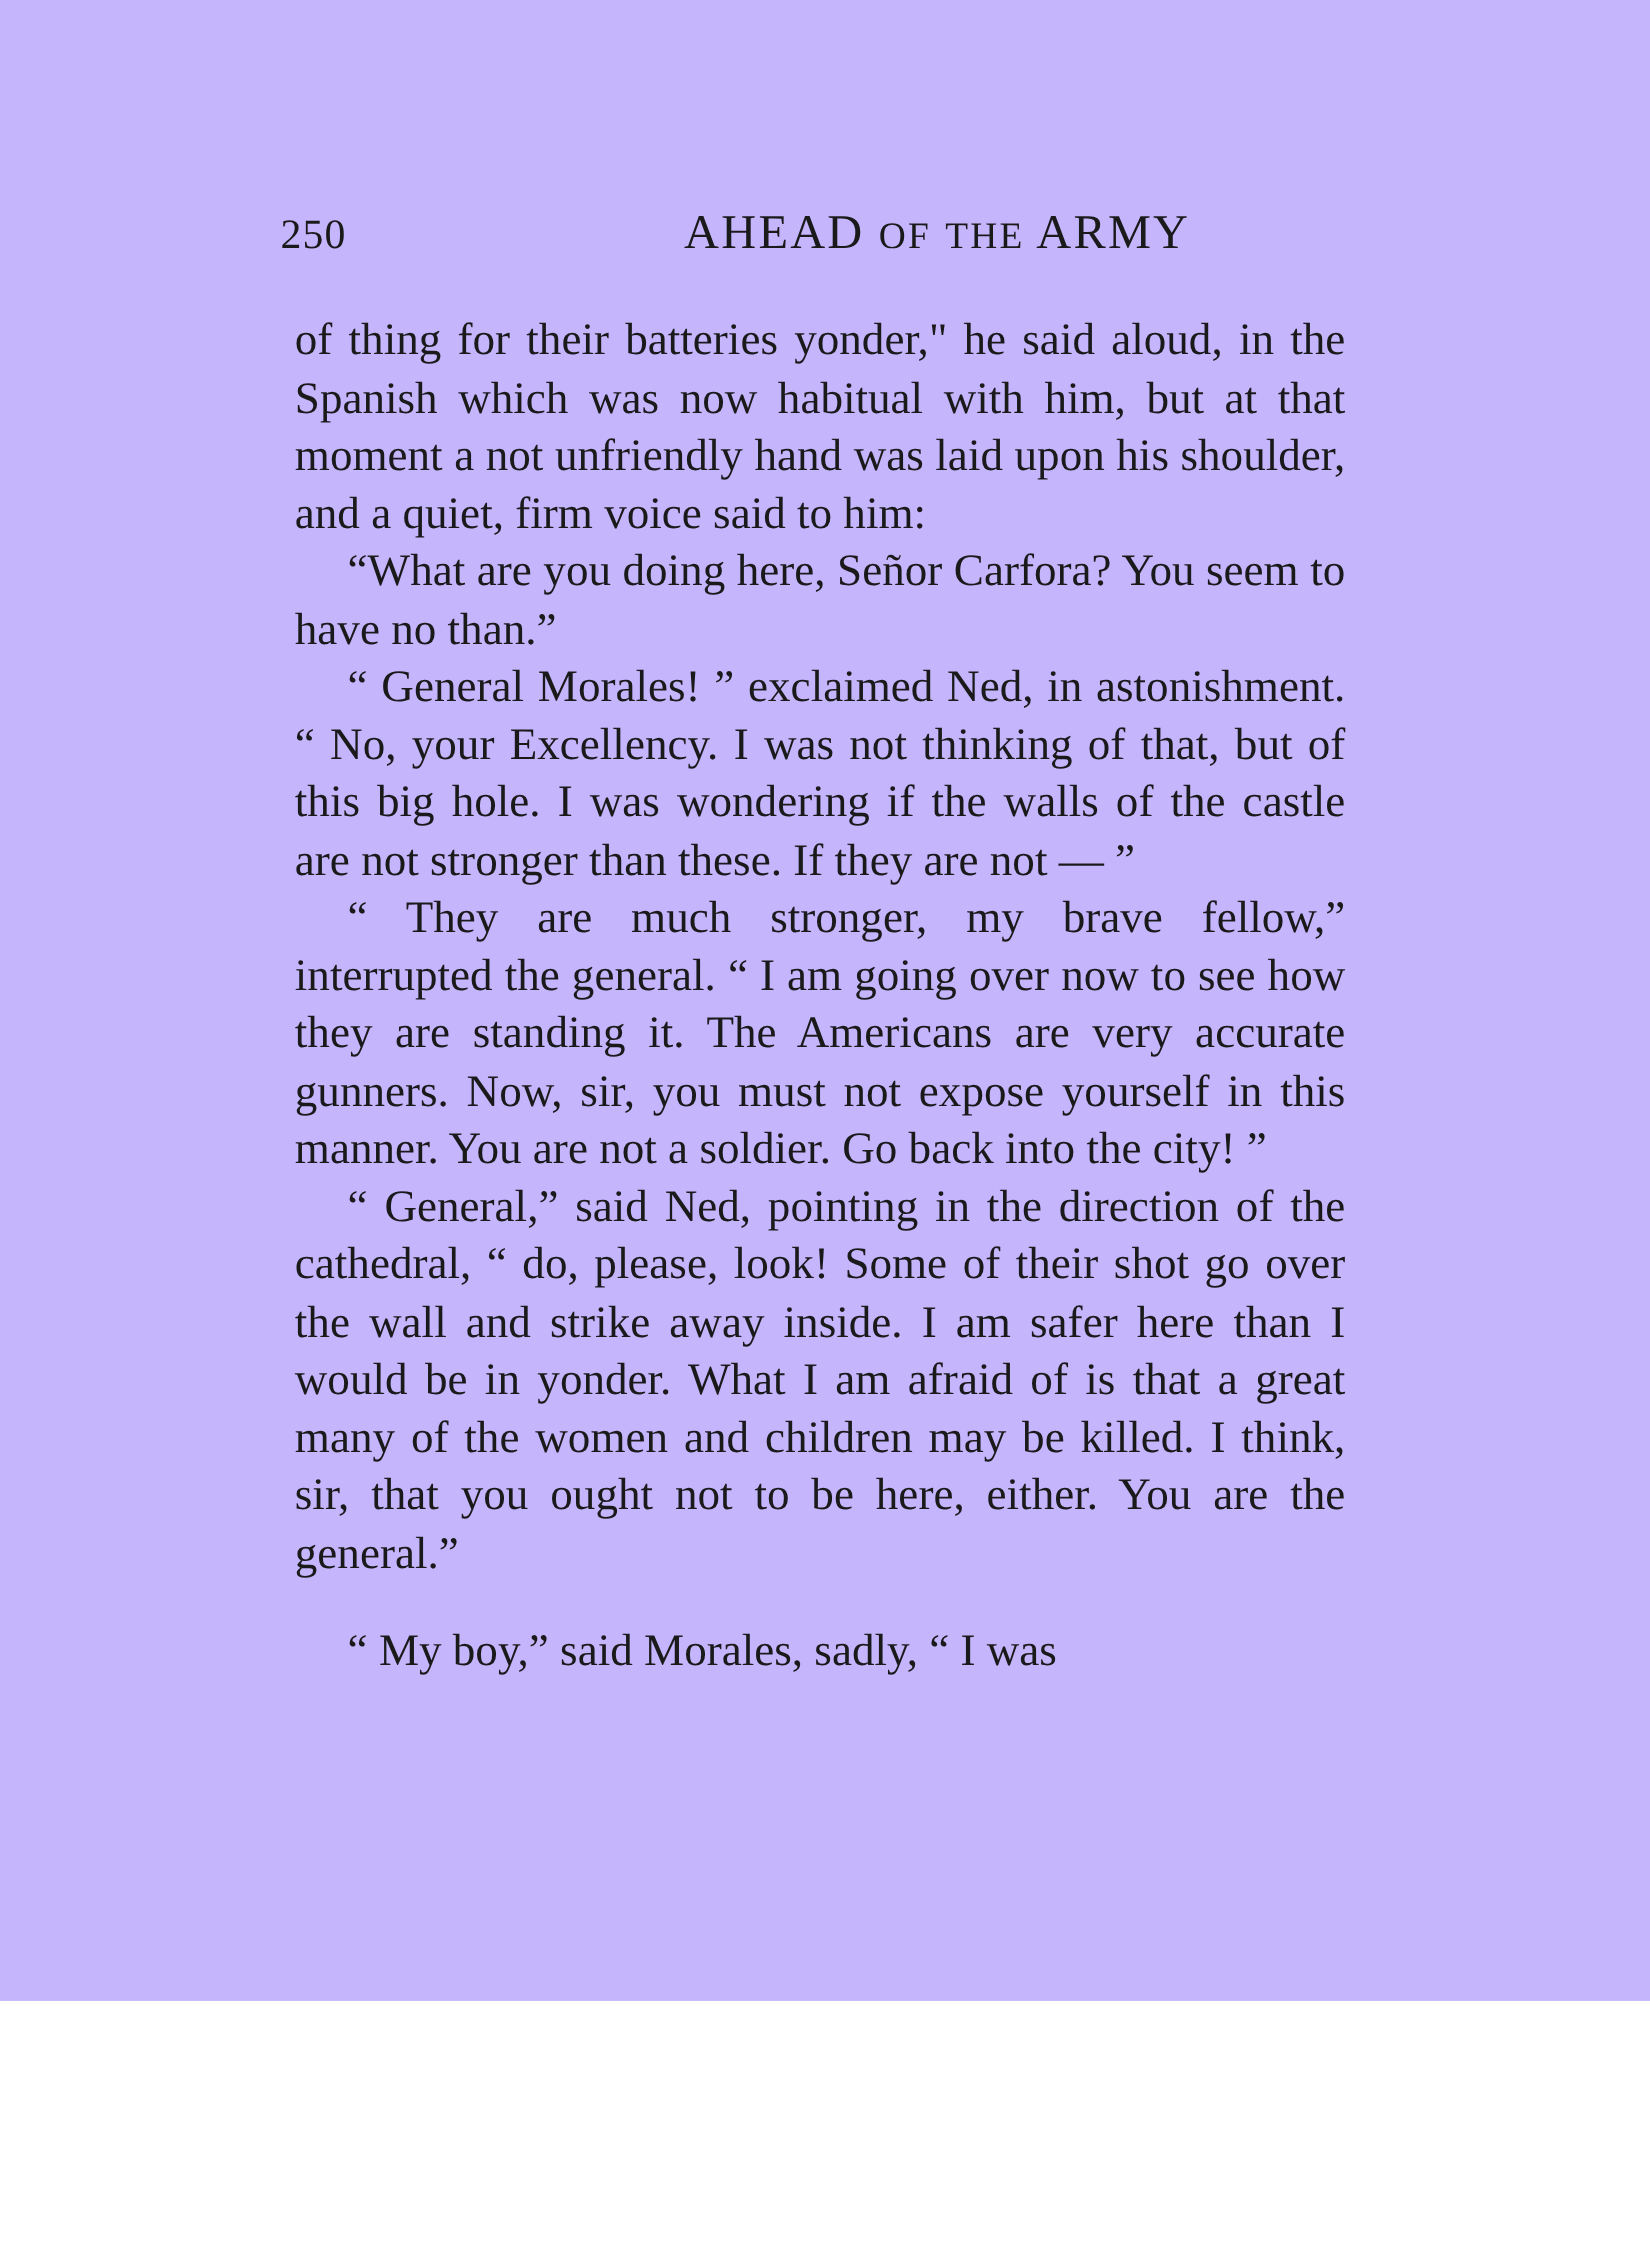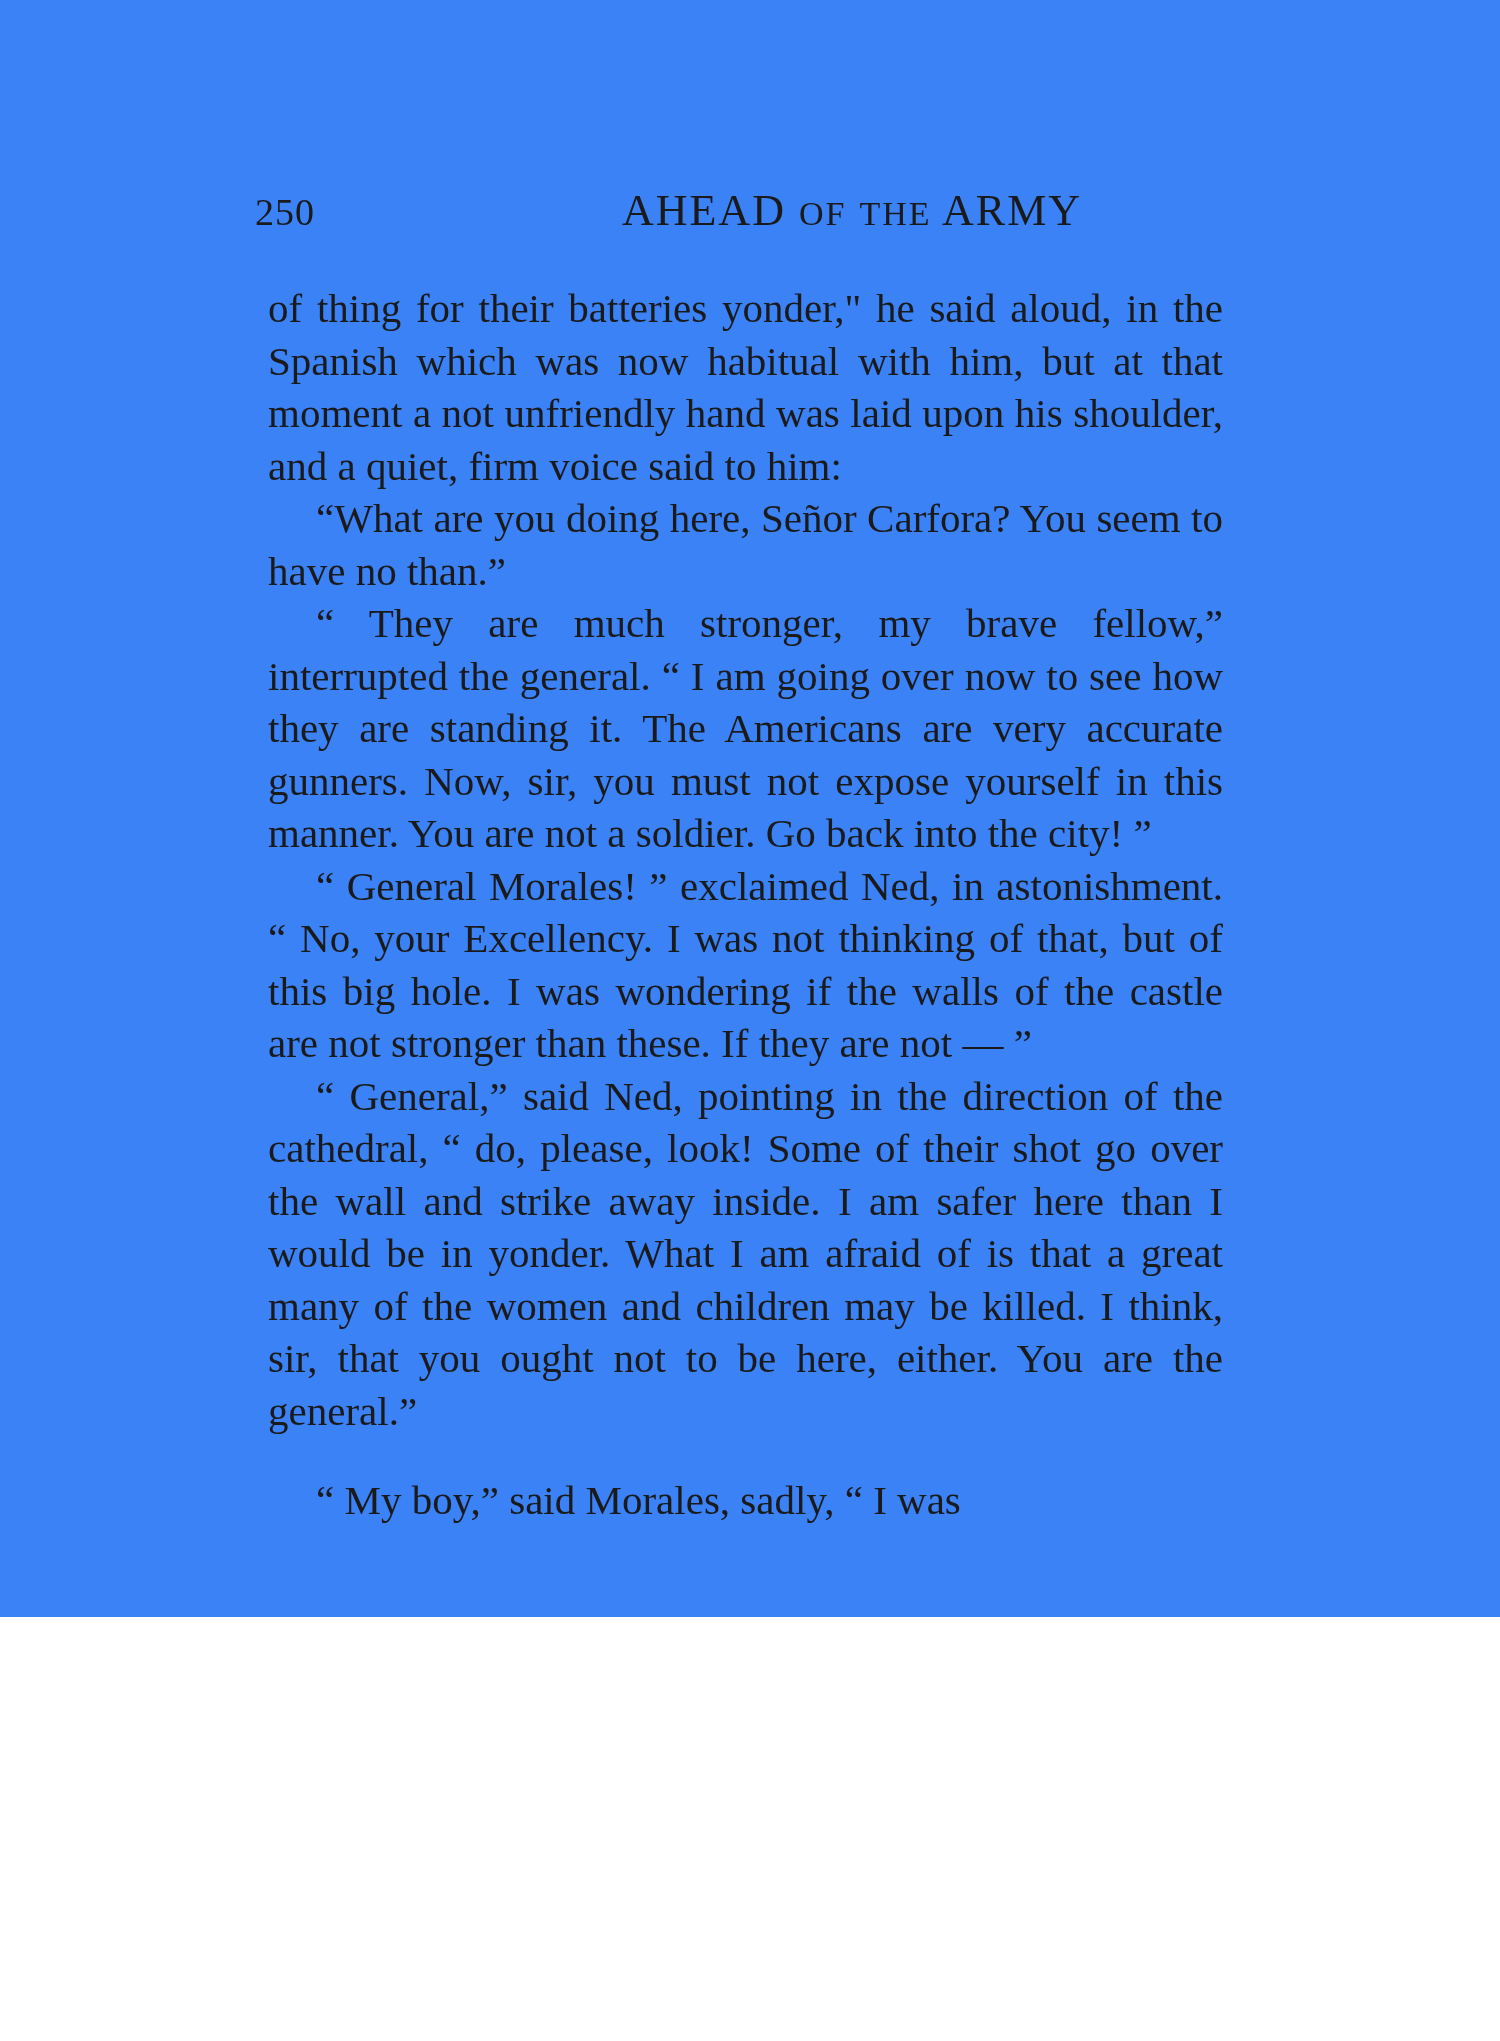--- a/index.html
+++ b/index.html
@@ -3,22 +3,22 @@
 <meta charset="utf-8">
 <style>
   html, body {
     margin: 0;
     padding: 0;
     background: #ffffff;
   }
   .page {
     position: relative;
     width: 1500px;
-    height: 1617px;
-    background: #3b82f6;
+    height: 1819px;
+    background: #c4b5fd;
     box-sizing: border-box;
     font-family: "Liberation Serif", serif;
     color: #1a1a1a;
     overflow: hidden;
   }
   .page-header {
     position: absolute;
     top: 185px;
     left: 255px;
     width: 990px;
@@ -80,19 +80,19 @@
       <span>AHEAD</span>
       <span class="small-caps">OF</span>
       <span class="small-caps">THE</span>
       <span>ARMY</span>
     </div>
   </div>
 
   <div class="body-text">
     <p>of thing for their batteries yonder," he said aloud, in the Spanish which was now habitual with him, but at that moment a not unfriendly hand was laid upon his shoulder, and a quiet, firm voice said to him:</p>
     <p class="indent">“What are you doing here, Señor Carfora? You seem to have no than.”</p>
+    <p class="indent">“ General Morales! ” exclaimed Ned, in astonishment. “ No, your Excellency. I was not thinking of that, but of this big hole. I was wondering if the walls of the castle are not stronger than these. If they are not — ”</p>
     <p class="indent">“ They are much stronger, my brave fellow,” interrupted the general. “ I am going over now to see how they are standing it. The Americans are very accurate gunners. Now, sir, you must not expose yourself in this manner. You are not a soldier. Go back into the city! ”</p>
-    <p class="indent">“ General Morales! ” exclaimed Ned, in astonishment. “ No, your Excellency. I was not thinking of that, but of this big hole. I was wondering if the walls of the castle are not stronger than these. If they are not — ”</p>
     <p class="indent">“ General,” said Ned, pointing in the direction of the cathedral, “ do, please, look! Some of their shot go over the wall and strike away inside. I am safer here than I would be in yonder. What I am afraid of is that a great many of the women and children may be killed. I think, sir, that you ought not to be here, either. You are the general.”</p>
     <p class="indent">“ My boy,” said Morales, sadly, “ I was</p>
   </div>
 
 </div>
 
 </body></html>

